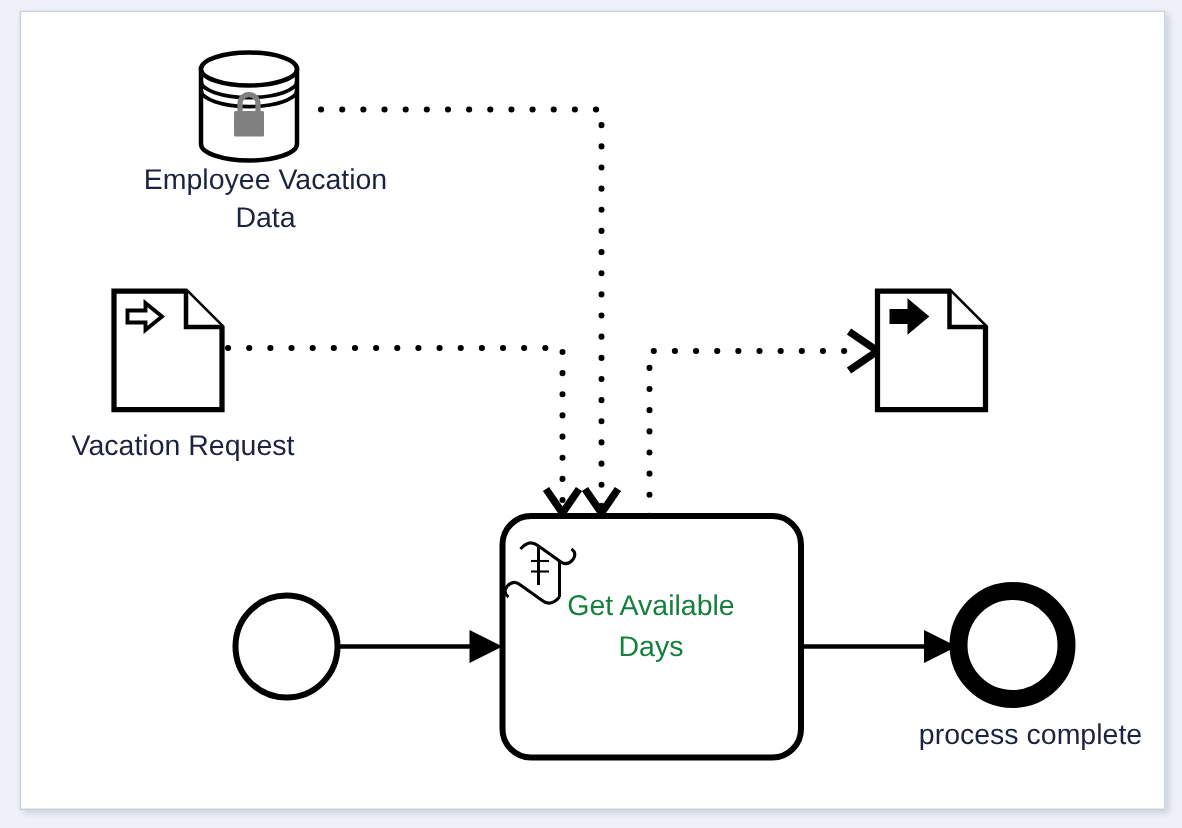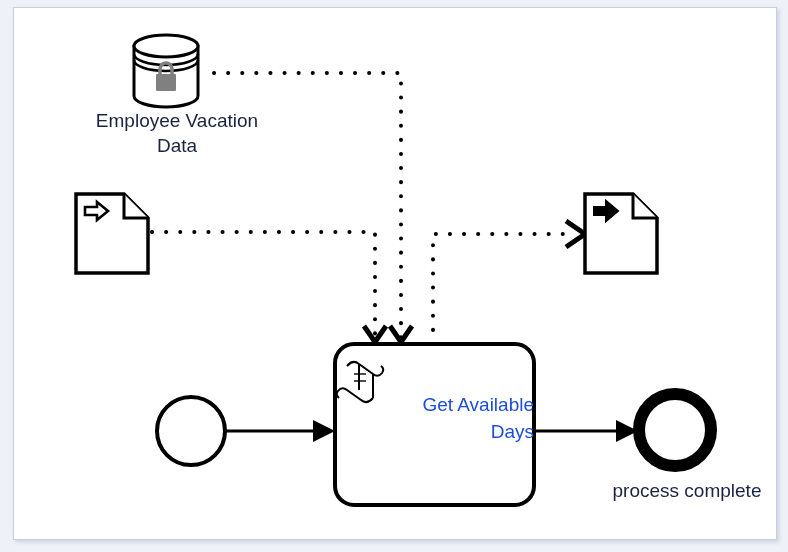--- a/index.html
+++ b/index.html
@@ -45,22 +45,22 @@
     text-align: center;
     white-space: pre-line;
     letter-spacing: 0px;
     pointer-events: none;
   }
   #task-label {
     position: absolute;
     left: 320px;
     top: 383px;
     width: 200px;
-    text-align: right;
-    color: #1d4ed8;
+    text-align: center;
+    color: #15803d;
     font-size: 19px;
     line-height: 27px;
   }
   #label-datastore {
     left: 38px;
     top: 100px;
     width: 250px;
   }
   #label-vacation-request {
     left: 8px;
@@ -152,20 +152,21 @@
 
       <circle cx="177" cy="423" r="34" fill="#ffffff" stroke="#000000" stroke-width="4"></circle>
 
       <circle cx="661" cy="422" r="36" fill="#ffffff" stroke="#000000" stroke-width="12"></circle>
 
     </svg>
 
     <div class="bpmn-label" id="label-datastore">Employee Vacation
 Data</div>
 
+    <div class="bpmn-label" id="label-vacation-request">Vacation Request</div>
 
 
     <div class="bpmn-label" id="label-end-event">process complete</div>
 
     <div id="task-label" class="bpmn-label">Get Available
 Days</div>
 
   </div>
 </div>
 

